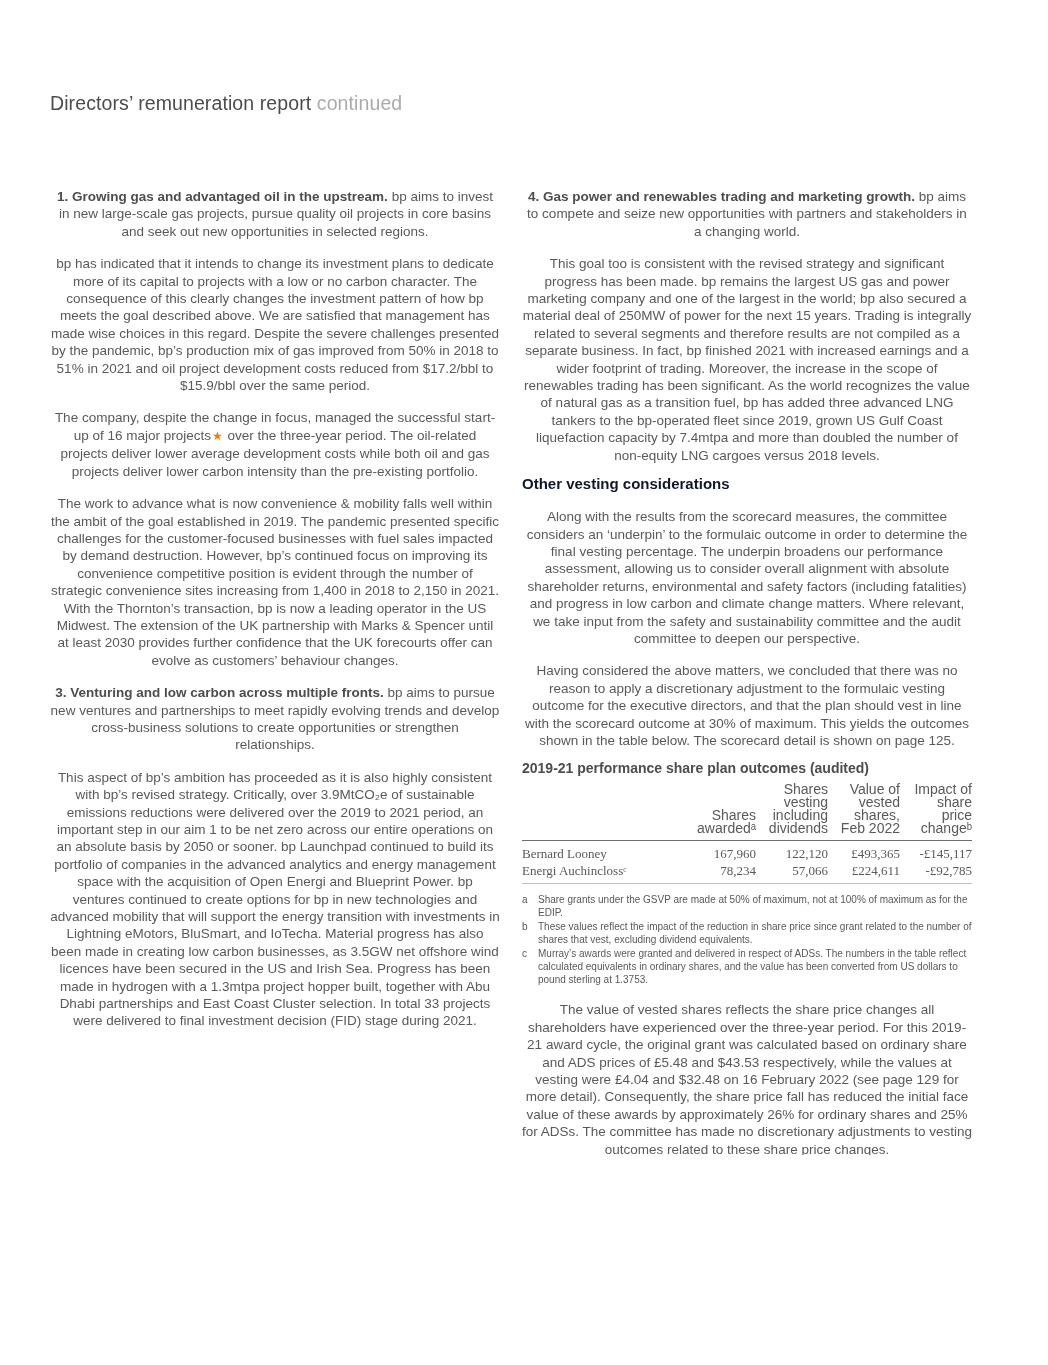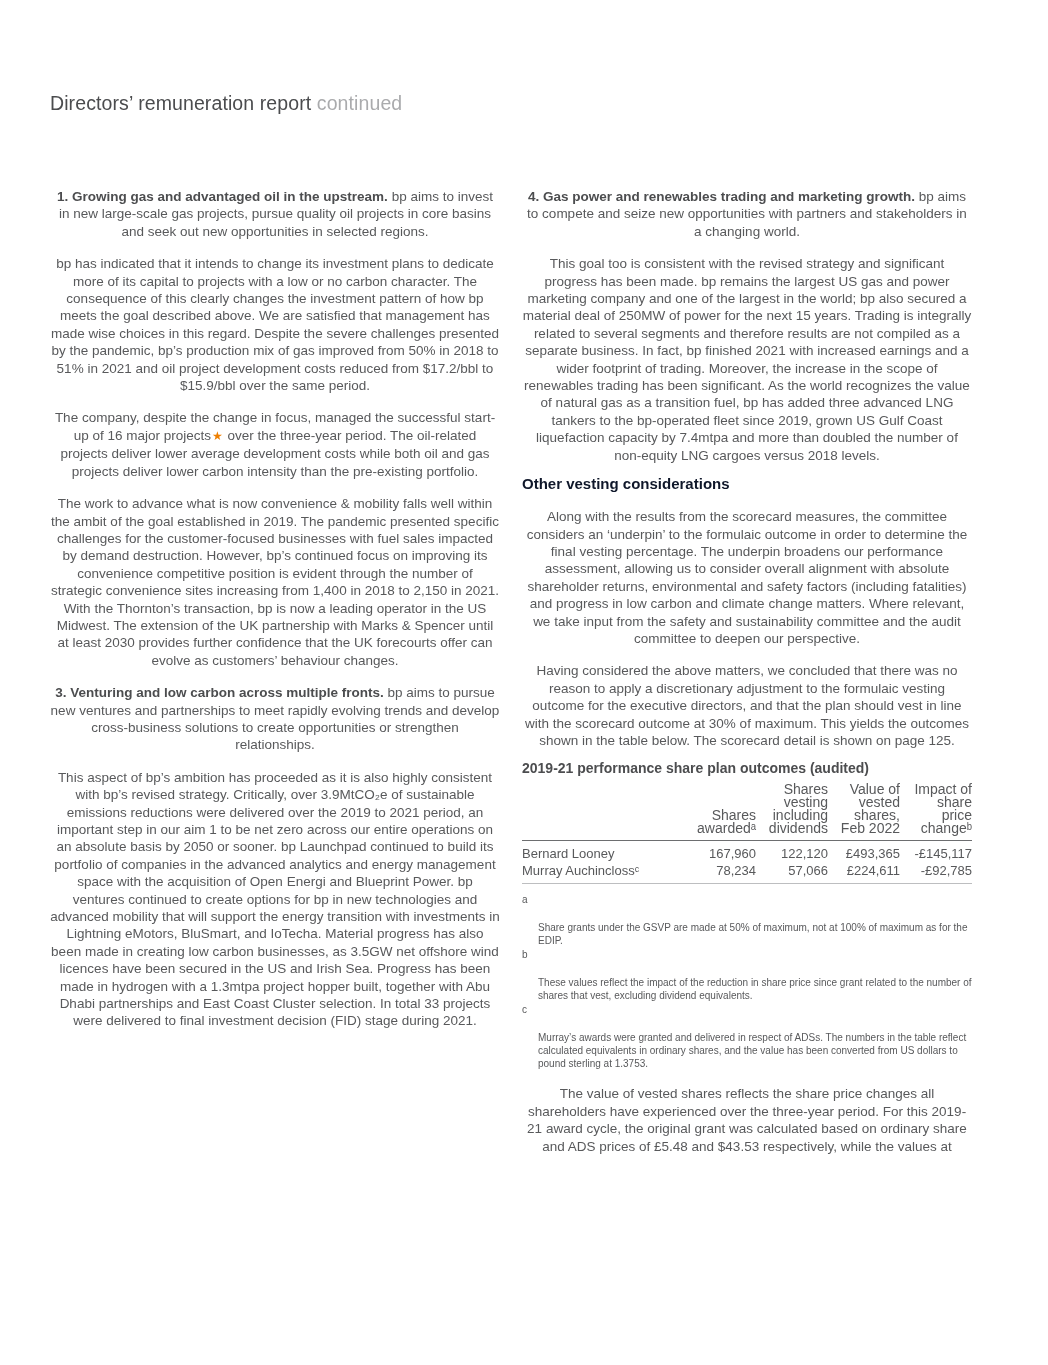--- a/index.html
+++ b/index.html
@@ -88,39 +88,40 @@
   }
   table.outcomes th.name-col { text-align: left; padding-left: 0; }
   table.outcomes tbody tr:first-child td { padding-top: 4px; }
   table.outcomes tbody td {
     font-size: 13px;
     line-height: 17px;
     text-align: right;
     color: #58595b;
     padding: 0 0 0 10px;
     white-space: nowrap;
+    font-family: Liberation Serif, serif;
   }
   table.outcomes tbody td.name-cell { text-align: left; padding-left: 0; }
   table.outcomes thead { border-bottom: 1px solid #6d6e70; }
   table.outcomes tbody { border-bottom: 1px solid #bdbec0; }
   table.outcomes tbody tr:last-child td { padding-bottom: 4px; }
   .w-name { width: 36%; }
   .w-num  { width: 16%; }
 
   
   .footnotes { margin: 9px 0 12px 0; }
   .footnote {
     display: flex;
     font-size: 10px;
     line-height: 13px;
     color: #58595b;
     margin-bottom: 1px;
   }
   .footnote .marker { flex: 0 0 16px; }
-  .footnote .fn-text { flex: 1; margin-top: 28px; }
+  .footnote .fn-text { flex: 1; }
 
   
   .page-footer {
     position: absolute;
     left: 50px;
     top: 1294px;
     display: flex;
     align-items: baseline;
   }
   .page-number {
@@ -182,21 +183,21 @@
         </thead>
         <tbody>
           <tr>
             <td class="name-cell">Bernard Looney</td>
             <td>167,960</td>
             <td>122,120</td>
             <td>£493,365</td>
             <td>-£145,117</td>
           </tr>
           <tr>
-            <td class="name-cell">Murray Auchinclossᶜ</td>
+            <td class="name-cell">Energi Auchinclossᶜ</td>
             <td>78,234</td>
             <td>57,066</td>
             <td>£224,611</td>
             <td>-£92,785</td>
           </tr>
         </tbody>
       </table>
 
       <div class="footnotes">
         <div class="footnote">

